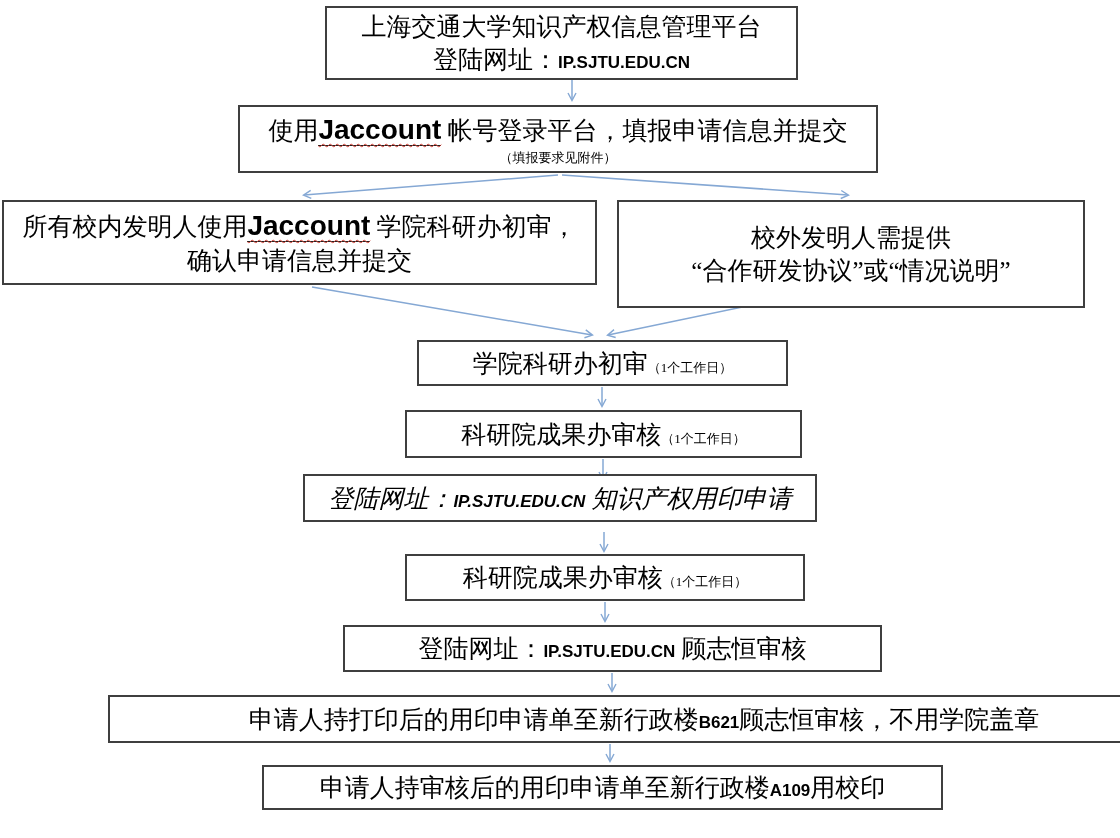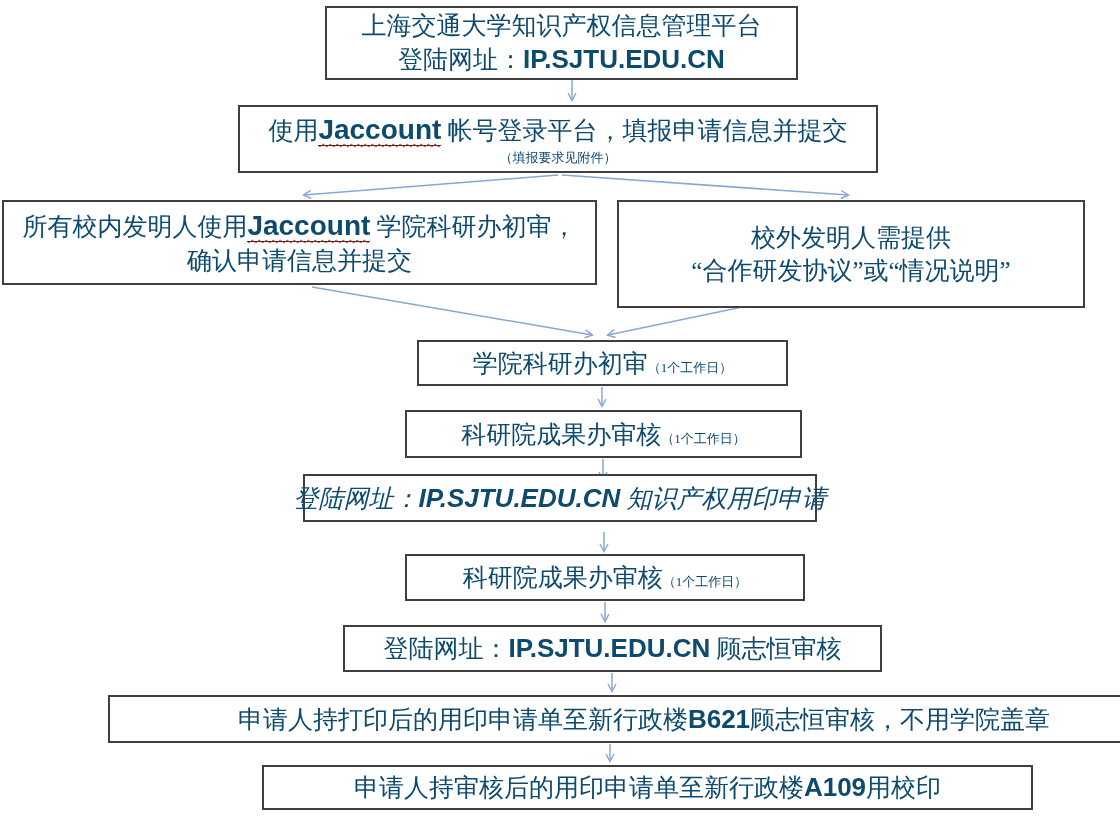--- a/index.html
+++ b/index.html
@@ -2,38 +2,38 @@
 <html lang="zh"><head>
 <meta charset="utf-8">
 <style>
   html,body{margin:0;padding:0;background:#fff;}
   #canvas{
     position:relative;
     width:1120px;height:838px;
     background:#fff;
     overflow:hidden;
     font-family:"Liberation Serif","DejaVu Serif",serif;
-    color:#0c4a6e;
+    color:#000000;
   }
   .box{
     position:absolute;
     box-sizing:border-box;
     border:2px solid #3f3f3f;
     background:#fff;
     display:flex;
     flex-direction:column;
     align-items:center;
     justify-content:center;
     text-align:center;
   }
   .ln{line-height:1.32;white-space:nowrap;font-size:25px;}
   .latin{
     font-family:"Liberation Sans","DejaVu Sans",sans-serif;
     font-weight:bold;
-    font-size:26px;
+    font-size:17px;
   }
   .jaccount{
     font-family:"Liberation Sans","DejaVu Sans",sans-serif;
     font-weight:bold;
     font-size:28px;
     border-bottom:1px solid #222;
     text-decoration:underline wavy #cc3a2f 1px;
     text-underline-offset:4px;
   }
   .small{font-size:13px;}
@@ -123,19 +123,19 @@
       <span>登陆网址：</span><span class="latin">IP.SJTU.EDU.CN</span><span> 顾志恒审核</span>
     </div>
   </div>
 
   <div class="box" style="left:108px;top:695px;width:1072px;height:48px;text-align:right;">
     <div class="ln">
       <span>申请人持打印后的用印申请单至新行政楼</span><span class="latin">B621</span><span>顾志恒审核，不用学院盖章</span>
     </div>
   </div>
 
-  <div class="box" style="left:262px;top:765px;width:771px;height:45px;">
+  <div class="box" style="left:262px;top:765px;width:681px;height:45px;">
     <div class="ln">
       <span>申请人持审核后的用印申请单至新行政楼</span><span class="latin">A109</span><span>用校印</span>
     </div>
   </div>
 
 </div>
 
 </body></html>

